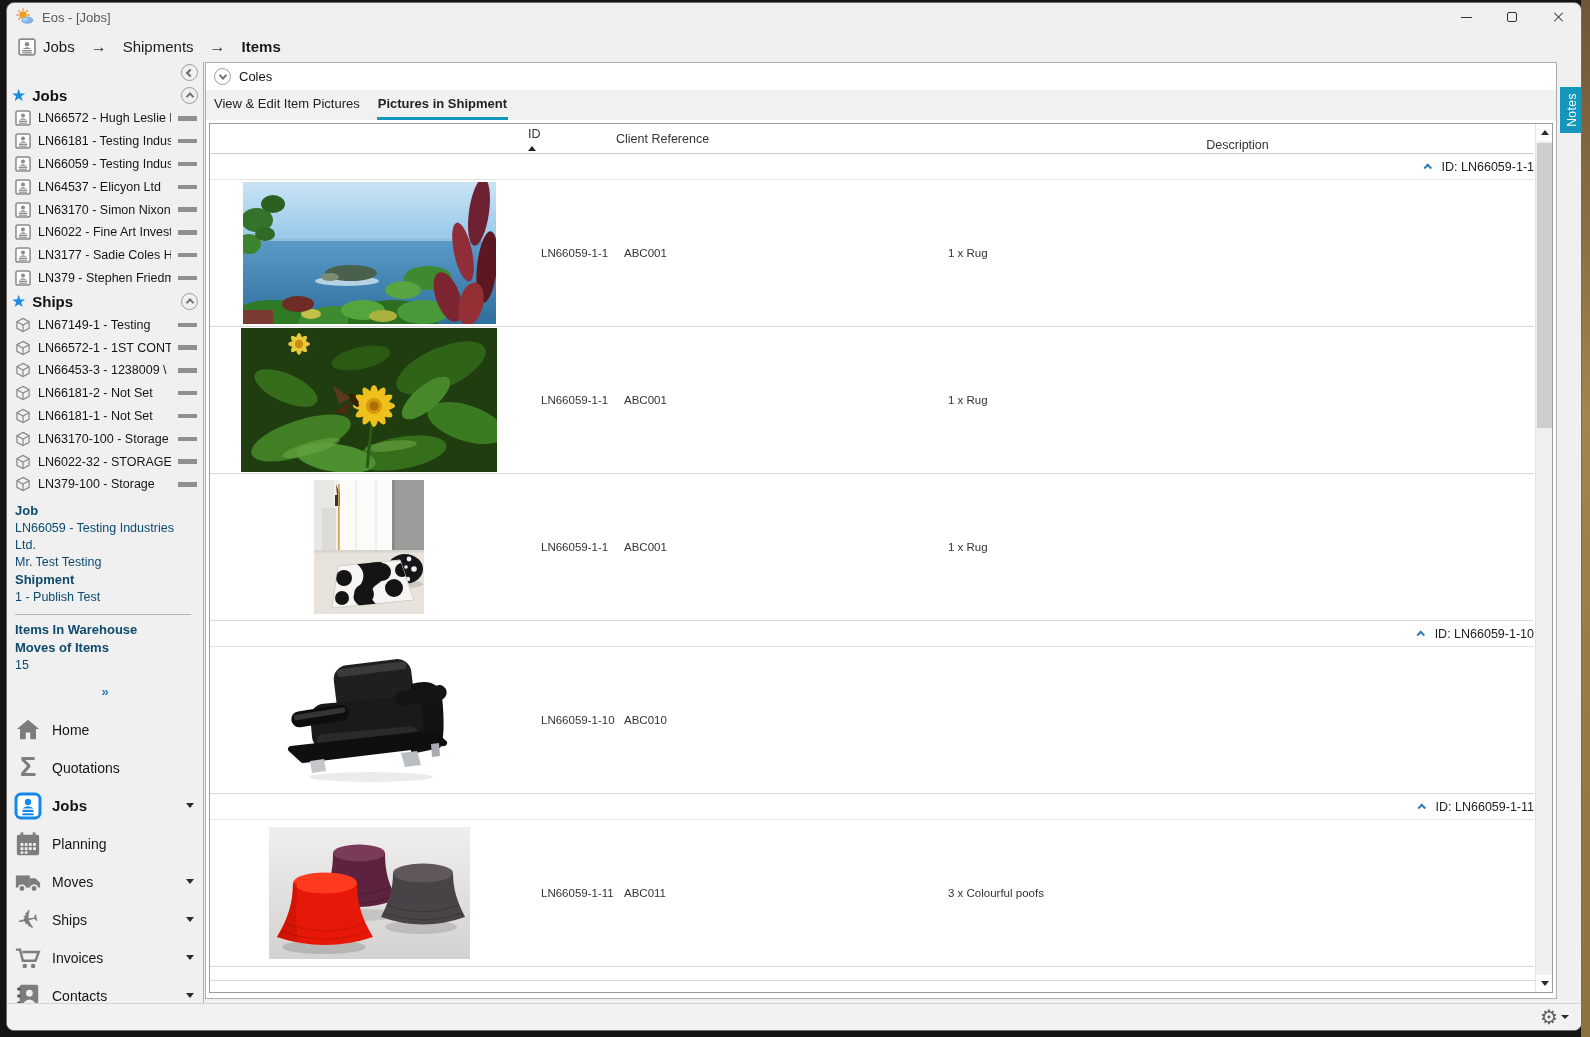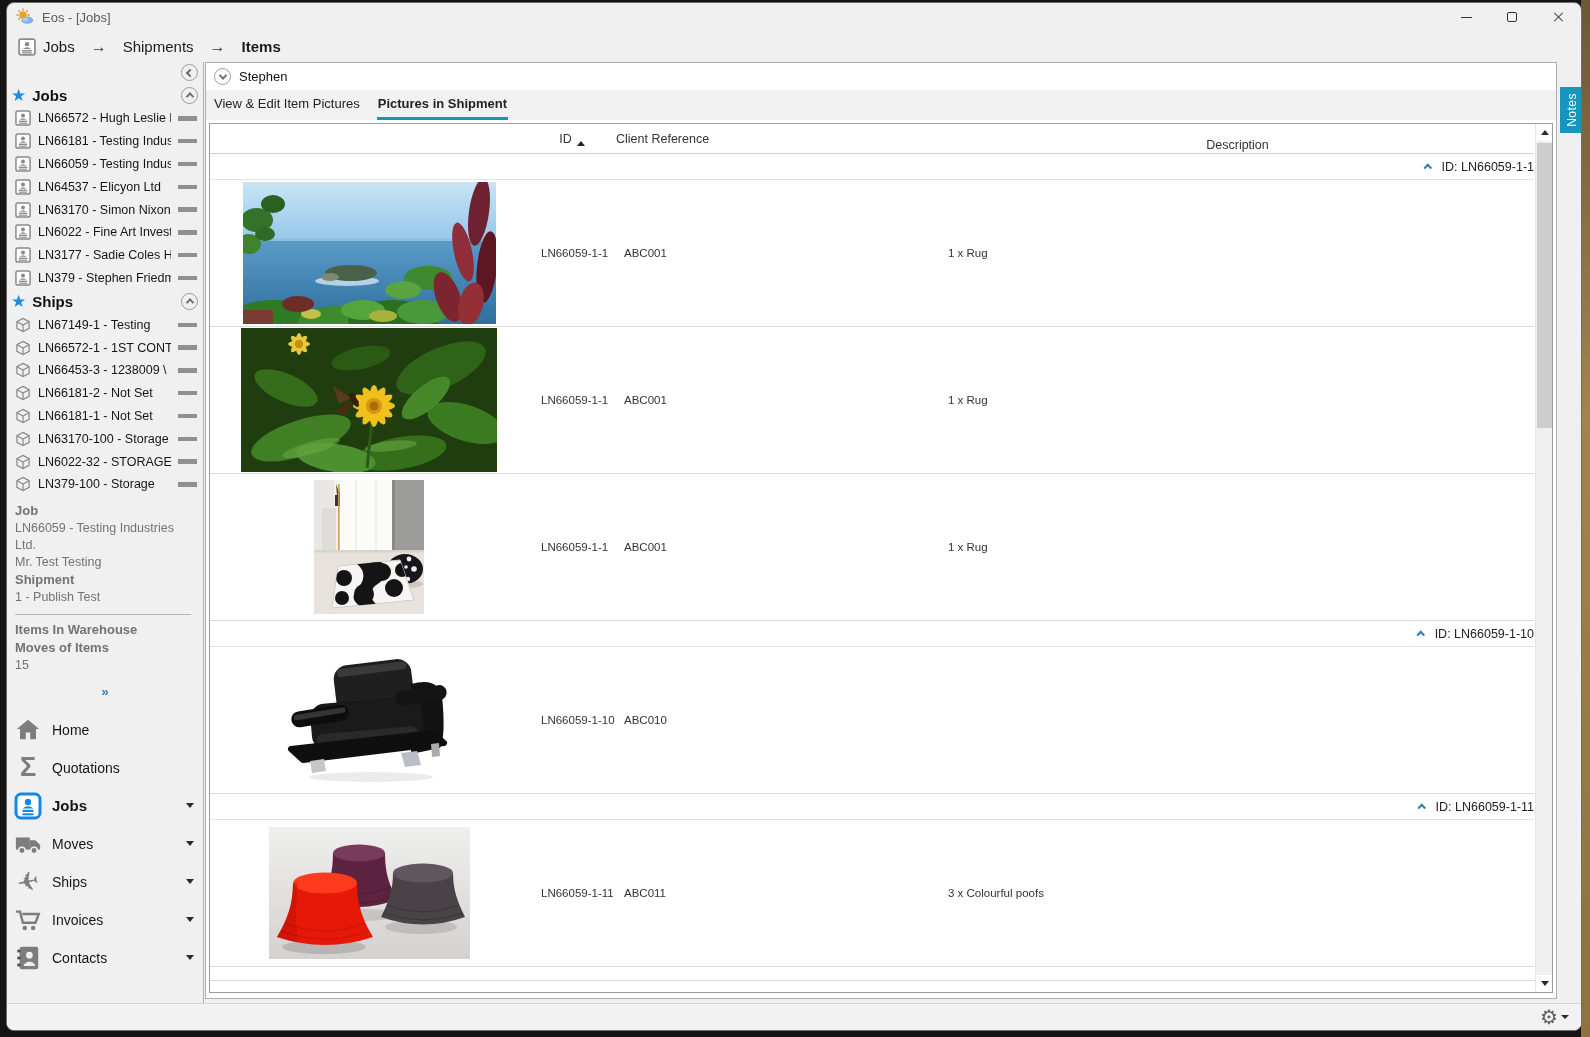--- a/index.html
+++ b/index.html
@@ -41,21 +41,21 @@
   .sidebar { position:absolute; left:0; top:59px; width:197px; bottom:27px; background:#f0f0f0; border-right:1px solid #b0b0b0; overflow:hidden; }
   .collapse-row { height:21px; display:flex; justify-content:flex-end; padding-right:5px; align-items:center; }
   .section-h { display:flex; align-items:center; height:24px; padding:0 5px 0 4px; gap:6px; }
   .section-h .lbl { font-weight:bold; font-size:15px; color:#111; }
   .star { color:#1b8de0; font-size:17px; line-height:1; }
   .section-h .cbtn { margin-left:auto; }
   .li { display:flex; align-items:center; height:22.8px; padding:0 6px 0 8px; gap:7px; font-size:12.5px; color:#151515; white-space:nowrap; overflow:hidden; }
   .li .lab { overflow:hidden; white-space:nowrap; flex:1 1 auto; }
   .dash { width:19px; height:4.5px; background:#909090; flex:none; margin-left:auto; }
   .li svg { flex:none; }
-  .info { padding:6px 8px 0 8px; font-size:12.5px; color:#737373; line-height:1.38; }
+  .info { padding:6px 8px 0 8px; font-size:12.5px; color:#0c4a6e; line-height:1.38; }
   .info .b { font-weight:bold; font-size:13px; }
   .info-divider { border-top:1px solid #b5b5b5; margin:7px 4px 6px 0; }
   .more-link { text-align:center; color:#2e7cb8; font-weight:bold; font-size:13px; margin-top:10px; }
   .navlist { margin-top:12px; }
   .nav { display:flex; align-items:center; gap:10px; height:38px; padding:0 9px 0 7px; font-size:14px; color:#151515; }
   .nav .nlabel { white-space:nowrap; }
   .nav.active .nlabel { font-weight:bold; font-size:15px; }
   .nico { width:28px; height:28px; display:flex; align-items:center; justify-content:center; flex:none; }
   .sigma { font-size:27px; font-weight:bold; color:#7d7d7d; line-height:1; }
   .plane { font-size:26px; color:#7d7d7d; display:inline-block; transform:scaleX(-1) rotate(12deg); line-height:1; }
@@ -68,21 +68,21 @@
   .tabstrip { height:30px; background:#f1f1f1; display:flex; align-items:flex-end; gap:16px; padding-left:7px; }
   .tab { font-size:13px; color:#222; padding:5px 1px 6px 1px; border-bottom:3px solid transparent; }
   .tab.active { font-weight:bold; border-bottom-color:#1596bd; }
   .tablewrap { position:absolute; left:3px; right:3px; top:60px; bottom:5px; border:1px solid #9c9c9c; background:#fff; overflow:hidden; }
   .tablewrap::after { content:""; position:absolute; left:0; right:17px; bottom:11px; border-top:1px solid #d9d9d9; }
   .thead { display:flex; align-items:center; height:30px; border-bottom:1px solid #cfcfcf; margin-right:18px; font-size:12.5px; color:#333; }
   .c-img { width:318px; flex:none; }
   .c-id { width:88px; flex:none; text-align:center; }
   .c-ref { width:325px; flex:none; text-align:left; }
   .c-desc { flex:1; text-align:center;margin-top:12px; }
-  .hcell { display:inline-flex; align-items:flex-end; gap:5px; justify-content:center; width:100%; }
+  .hcell { display:inline-flex; align-items:flex-start; gap:5px; justify-content:center; width:100%;flex-direction:column; }
   .ghead { display:flex; align-items:center; height:26px; gap:11px; padding-left:15px; font-size:12.5px; color:#222; border-bottom:1px solid #e3e3e3; margin-right:18px; background:#fff;justify-content:flex-end; }
   .ghead .chev { width:5.5px; height:5.5px; }
   .row { display:flex; align-items:center; height:147px; border-bottom:1px solid #d9d9d9; margin-right:18px; font-size:11.5px; color:#333; }
   .row .c-img { display:flex; align-items:center; justify-content:center; height:100%; padding:2px 0; }
   .v-id { width:88px; flex:none; padding-left:13px; }
   .v-ref { width:325px; flex:none; padding-left:8px; }
   .v-desc { flex:1; padding-left:7px; }
   .photo { display:block; }
 
   
@@ -373,20 +373,42 @@
               <path d="M8.5,16.5 q5.5,-4.6 11,0 z" fill="#1488e8"></path>
               <rect x="8.5" y="17.8" width="11" height="2.2" fill="#1488e8"></rect>
               <rect x="8.5" y="21.3" width="11" height="2" fill="#1488e8"></rect>
             </svg>
         </span>
         <span class="nlabel">Jobs</span>
         <span class="tri-down"></span>
       </div>
       <div class="nav">
         <span class="nico">
+          <svg width="26" height="26" viewBox="0 0 28 28">
+              <rect x="2" y="4" width="24" height="22" rx="2" fill="#7d7d7d"></rect>
+              <rect x="6" y="1.5" width="3" height="5" fill="#7d7d7d"></rect>
+              <rect x="19" y="1.5" width="3" height="5" fill="#7d7d7d"></rect>
+          <g fill="#f0f0f0">
+                <rect x="6" y="13" width="3" height="3"></rect>
+                <rect x="10.5" y="13" width="3" height="3"></rect>
+                <rect x="15" y="13" width="3" height="3"></rect>
+                <rect x="19.5" y="13" width="3" height="3"></rect>
+                <rect x="6" y="17.5" width="3" height="3"></rect>
+                <rect x="10.5" y="17.5" width="3" height="3"></rect>
+                <rect x="15" y="17.5" width="3" height="3"></rect>
+                <rect x="19.5" y="17.5" width="3" height="3"></rect>
+                <rect x="6" y="22" width="3" height="2.5"></rect>
+                <rect x="10.5" y="22" width="3" height="2.5"></rect>
+              </g>
+            </svg>
+        </span>
+        <span class="nlabel">Planning</span>
+      </div>
+      <div class="nav">
+        <span class="nico">
           <svg width="28" height="28" viewBox="0 0 30 28">
               <path d="M2,7 h15 v13 H2 Z" fill="#7d7d7d"></path>
               <path d="M17,10 h6 l5,5 v5 h-11 Z" fill="#7d7d7d"></path>
               <circle cx="8.5" cy="21" r="3.4" fill="#7d7d7d" stroke="#f0f0f0" stroke-width="1.6"></circle>
               <circle cx="21.5" cy="21" r="3.4" fill="#7d7d7d" stroke="#f0f0f0" stroke-width="1.6"></circle>
             </svg>
         </span>
         <span class="nlabel">Moves</span>
         <span class="tri-down"></span>
       </div>
@@ -423,21 +445,21 @@
         <span class="tri-down"></span>
       </div>
     </div>
   </div>
 
   <div class="main">
     <div class="shrinkbar">
       <span class="cbtn">
           <i class="chev down"></i>
         </span>
-      <span>Stephen</span>
+      <span>Coles</span>
     </div>
     <div class="tabstrip">
       <div class="tab">View &amp; Edit Item Pictures</div>
       <div class="tab active">Pictures in Shipment</div>
     </div>
 
     <div class="tablewrap">
 
       <div class="thead">
         <div class="c-img"></div>

